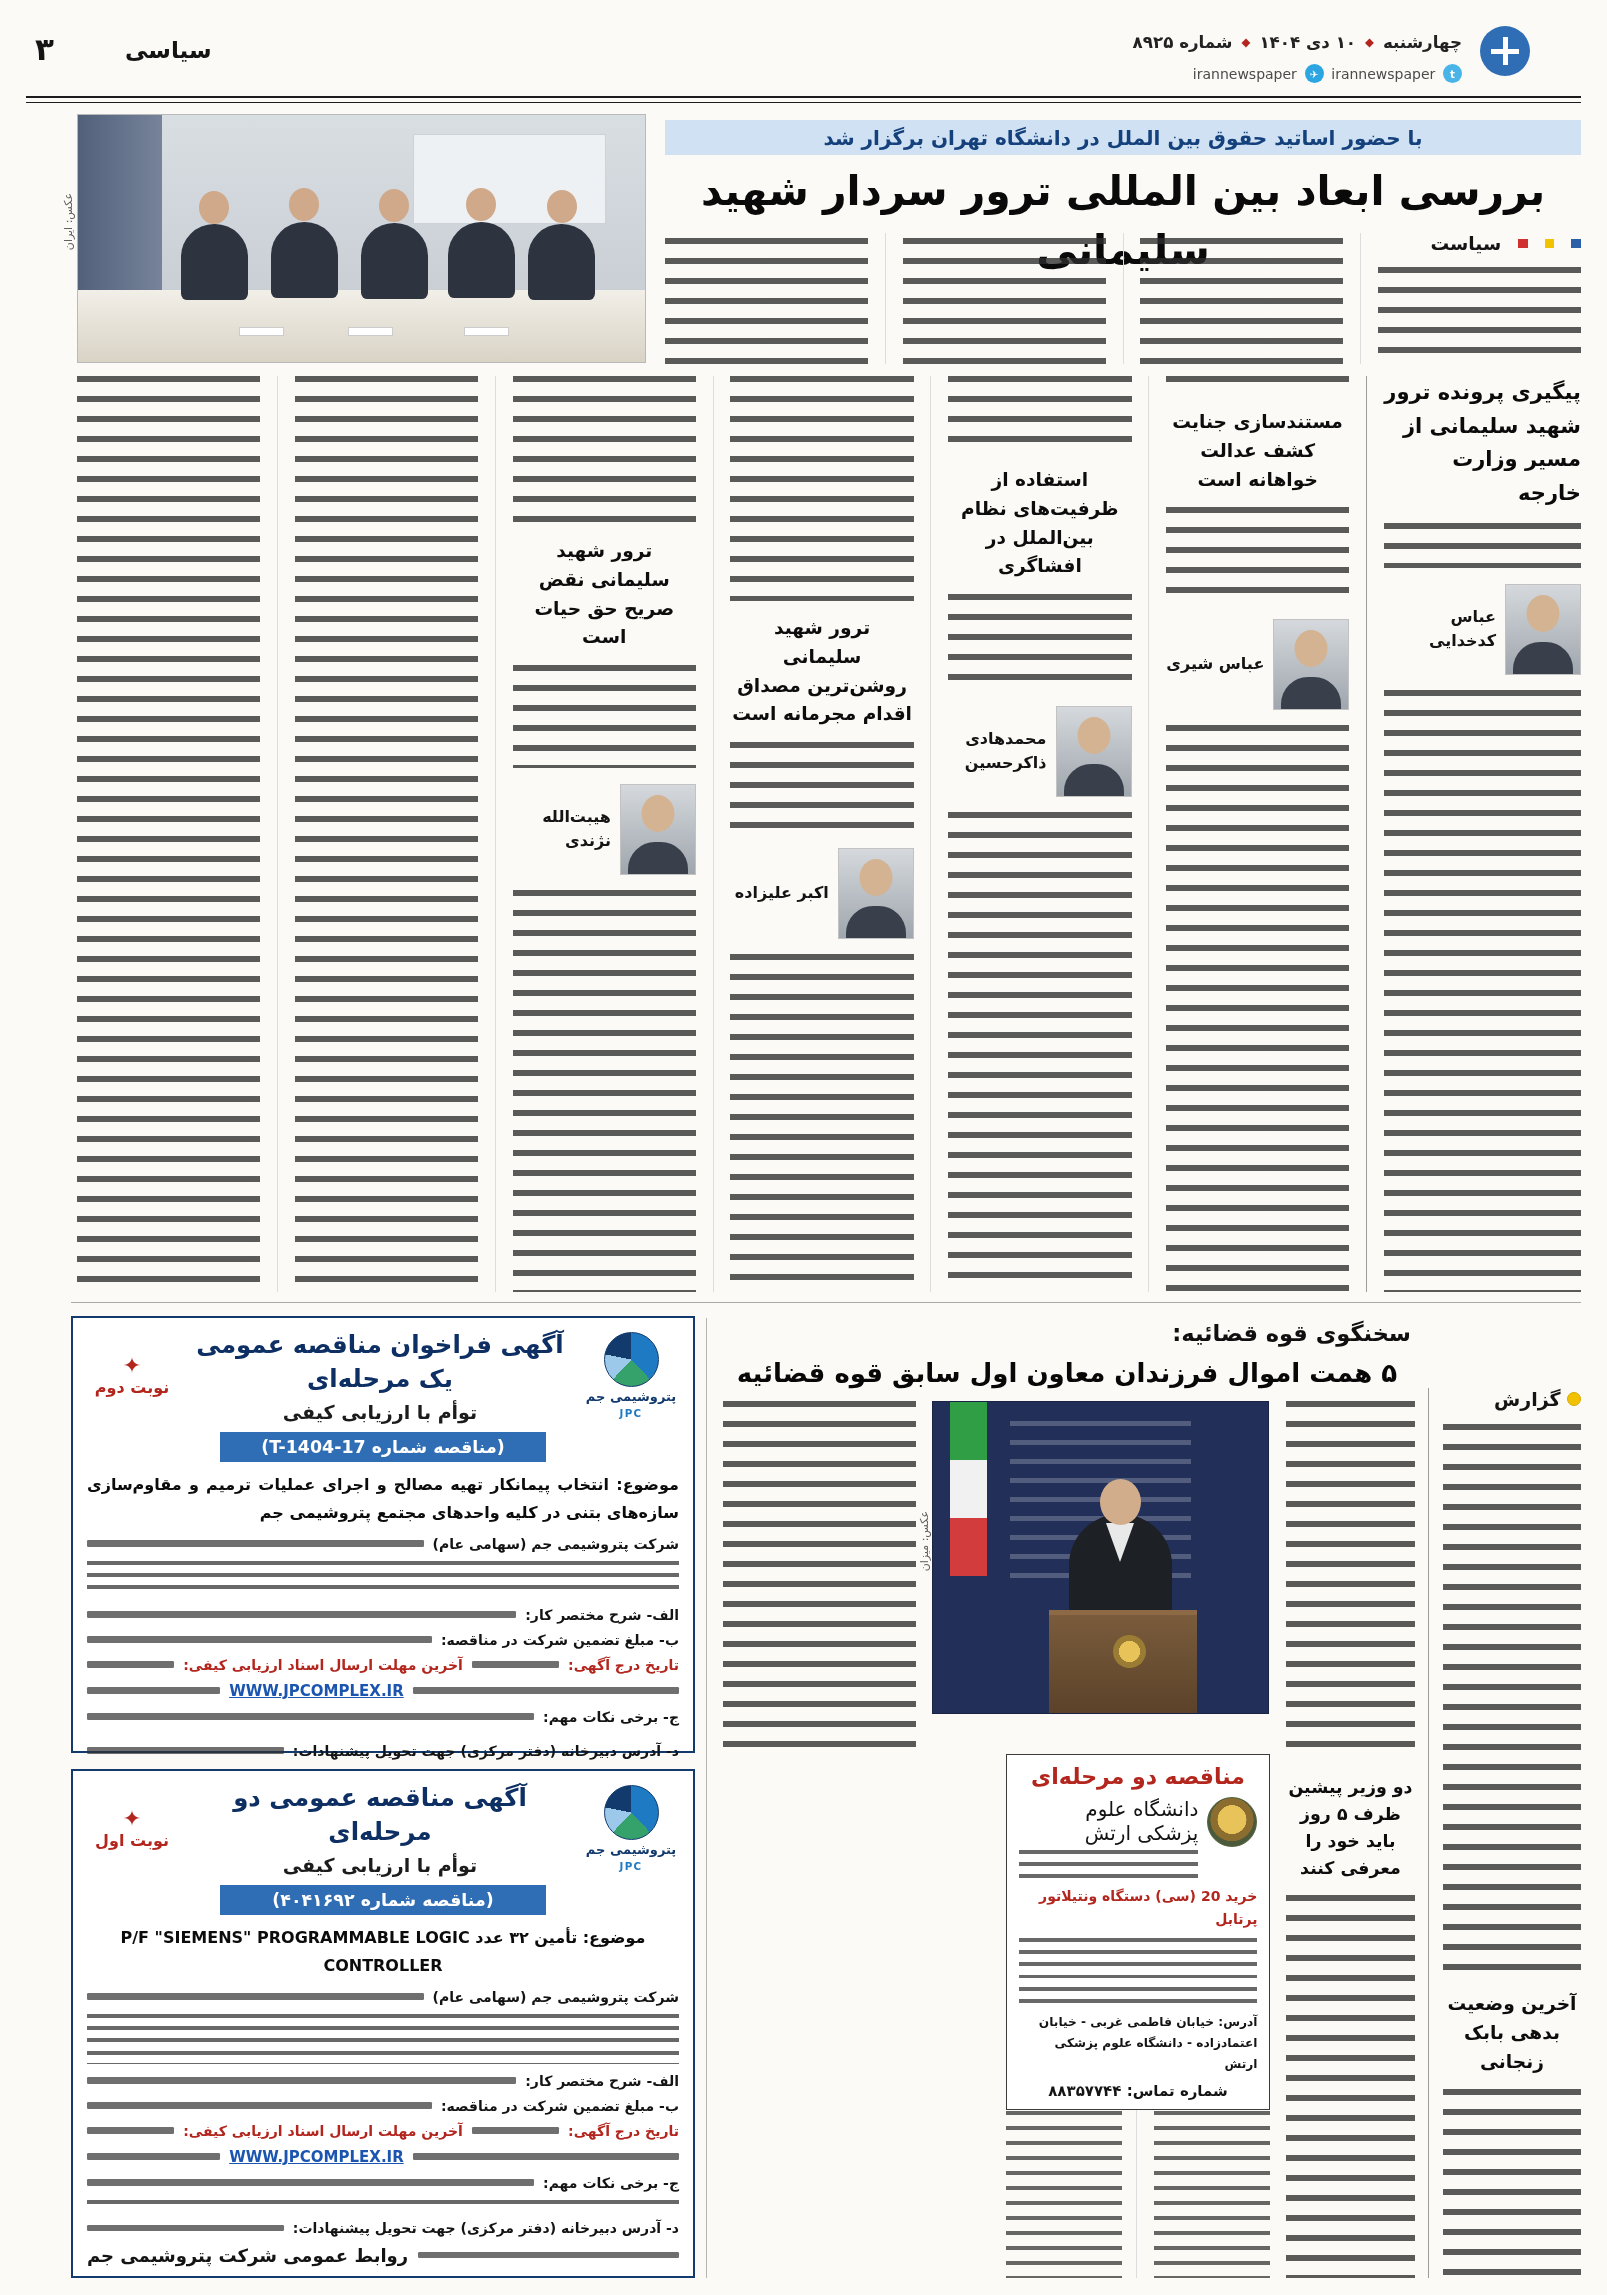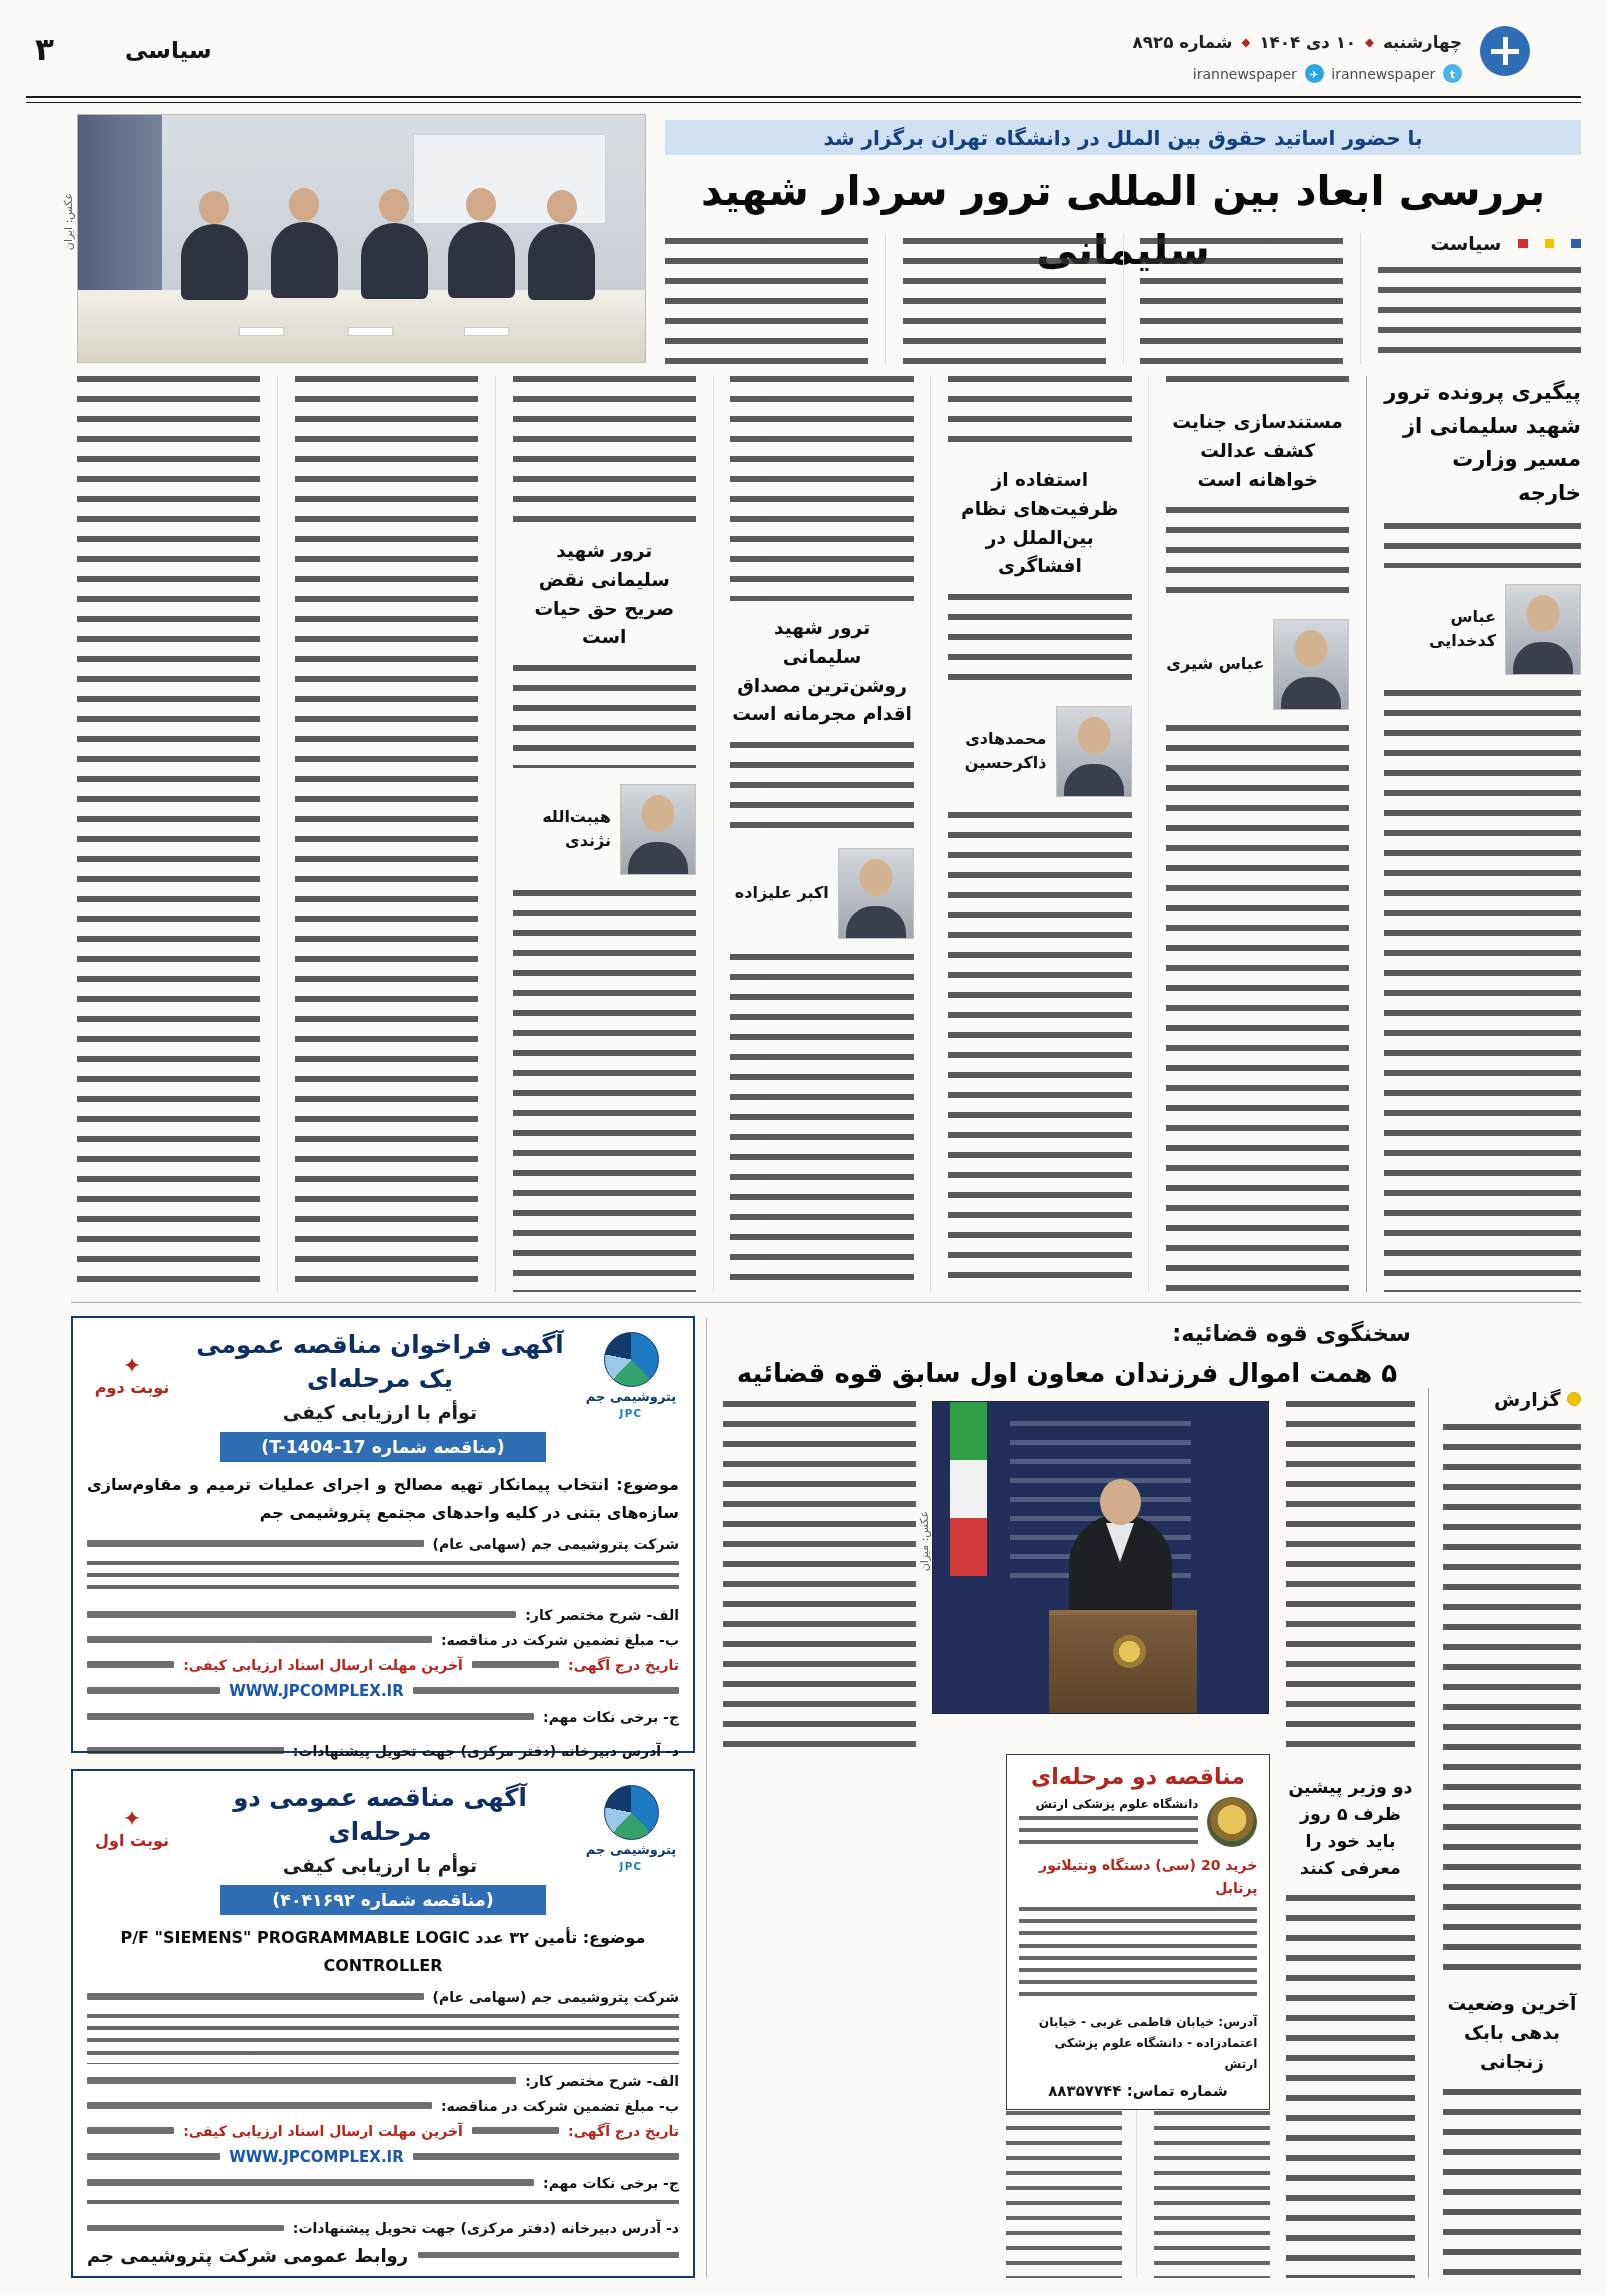--- a/index.html
+++ b/index.html
@@ -77,29 +77,29 @@
   .ad-titles{flex:1;text-align:center}
   .t1{font-size:24.4px;font-weight:bold;color:#0d2f63;line-height:1.4}
   .t2{font-size:19px;font-weight:bold;color:#1c1c1c;margin-top:3.9px}
   .round{width:90px;text-align:center;color:#b3261e;font-weight:bold;font-size:16px;flex:0 0 auto}
   .round .star{font-size:22px;display:block}
   .numstrip{align-self:center;min-width:55%;background:#2f6db5;color:#fff;font-weight:bold;font-size:17.4px;text-align:center;padding:5.1px 19px}
   .subject{font-weight:bold;font-size:16px;line-height:1.75;text-align:justify;color:#0c0c0c}
   .lblrow{display:flex;align-items:center;gap:9px}
   .lbl{font-weight:bold;font-size:14px;white-space:nowrap}
   .lbl.red{color:#b3261e}
-  .weblink{font-weight:bold;font-size:15px;color:#1b55b0;white-space:nowrap}
+  .weblink{font-weight:bold;font-size:15px;color:#1b55b0;text-decoration:underline;white-space:nowrap}
   .adfoot{display:flex;align-items:center;gap:10.3px;margin-top:auto}
   .adfoot .txt{font-weight:bold;font-size:18px;white-space:nowrap}
   
   .army{border:1.9px solid #3c3c3c;background:#fff;padding:9px 11.6px;display:flex;flex-direction:column;gap:7.7px}
   .army .ttl{color:#b3261e;font-weight:bold;font-size:22px;text-align:center}
   .army .orgrow{display:flex;gap:9px;align-items:flex-start}
   .army .emblem{width:50px;height:50px;border-radius:50%;flex:0 0 auto;background:radial-gradient(circle at 50% 45%,#e8c35a 0 40%,#8a6d2f 41% 60%,#4a5a3a 61% 100%);border:1.9px solid #55613f}
-  .army .org{font-weight:bold;font-size:12px}
+  .army .org{font-weight:normal;font-size:20px}
   .army .item{color:#b3261e;font-weight:bold;font-size:14px;line-height:1.6}
   .army .addr{font-weight:bold;font-size:12.2px;line-height:1.7}
   .army .tel{font-weight:bold;font-size:15px;text-align:center}
   .vline{background:#b5b5b5;width:0.6px}
 </style>
 </head>
 <body>
 
 <div id="page">
 

